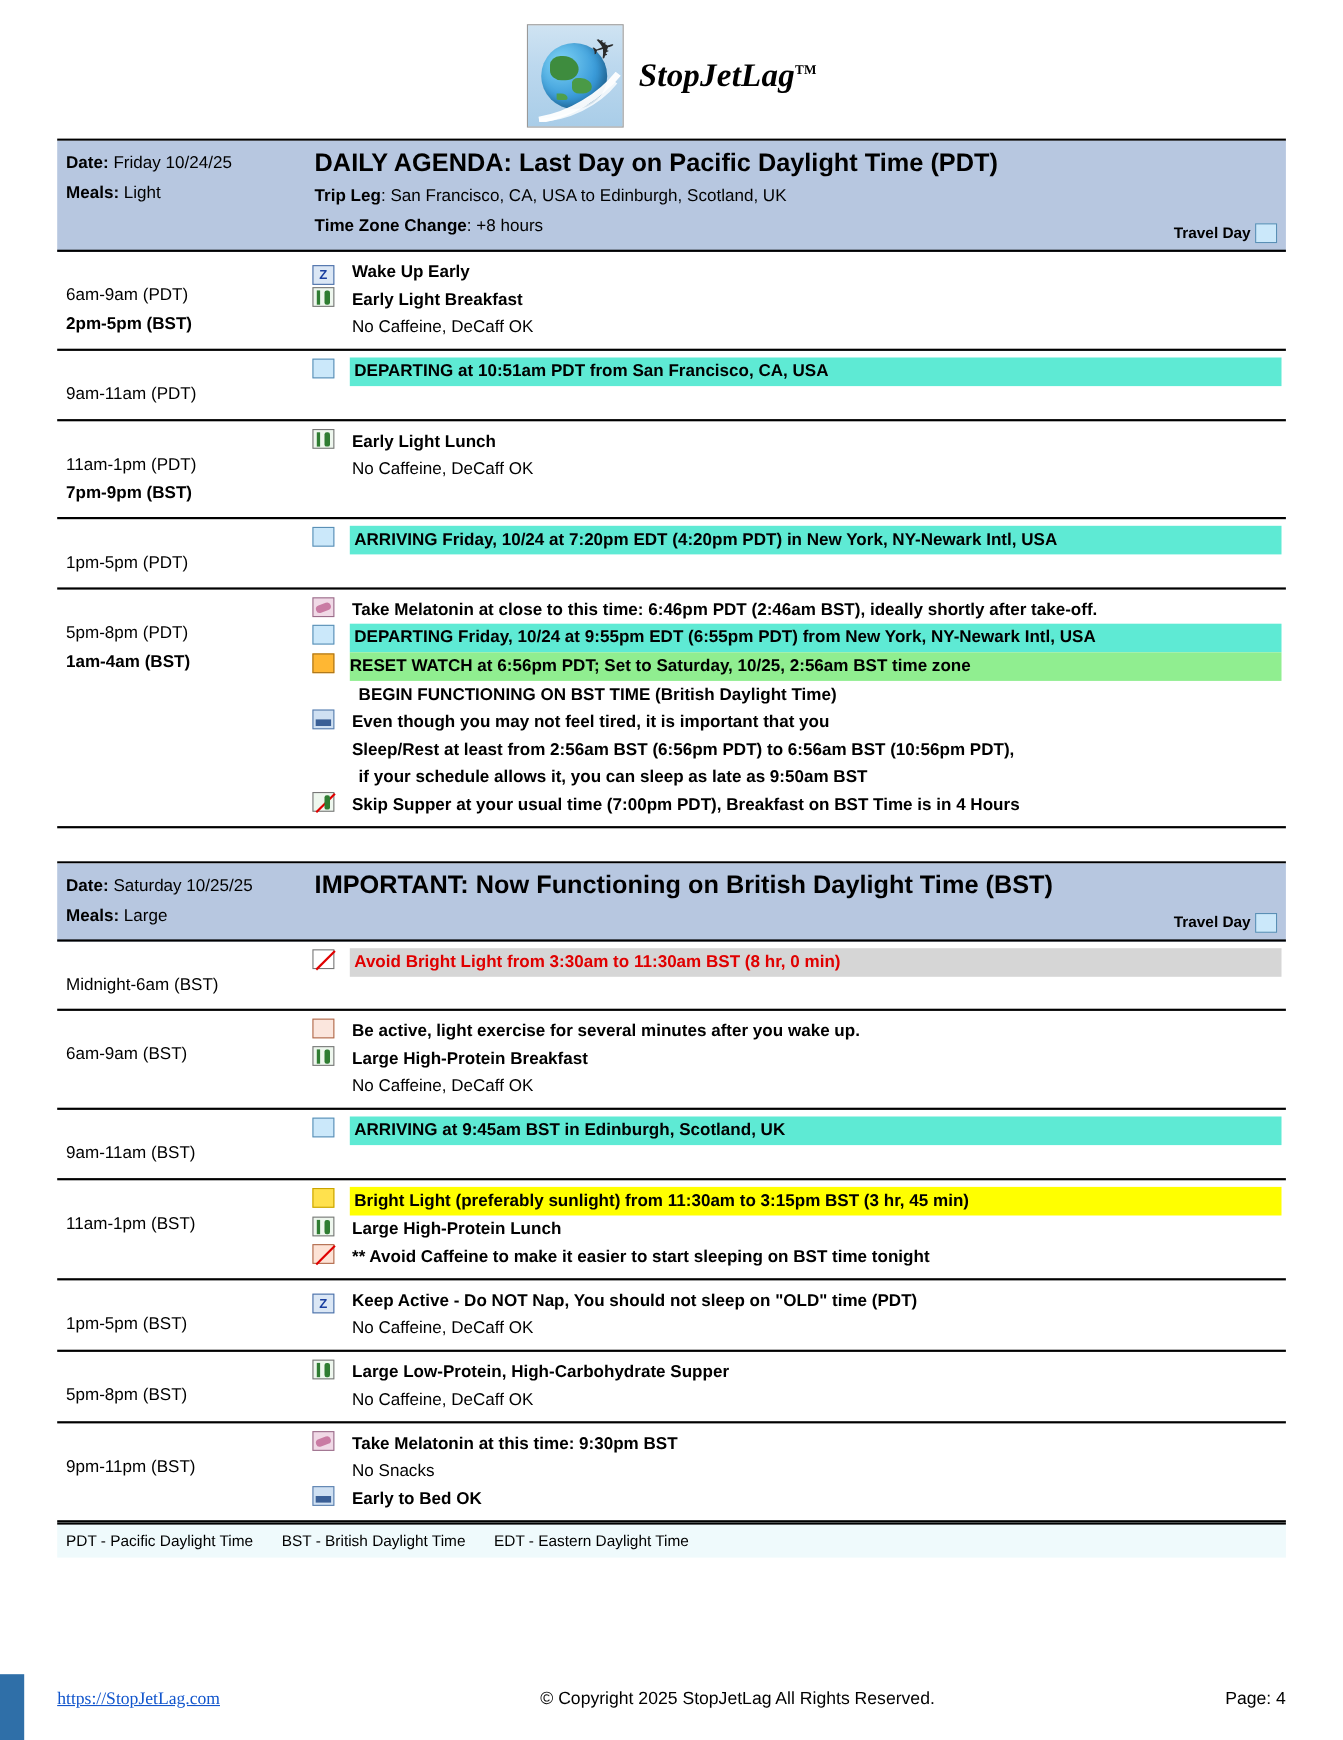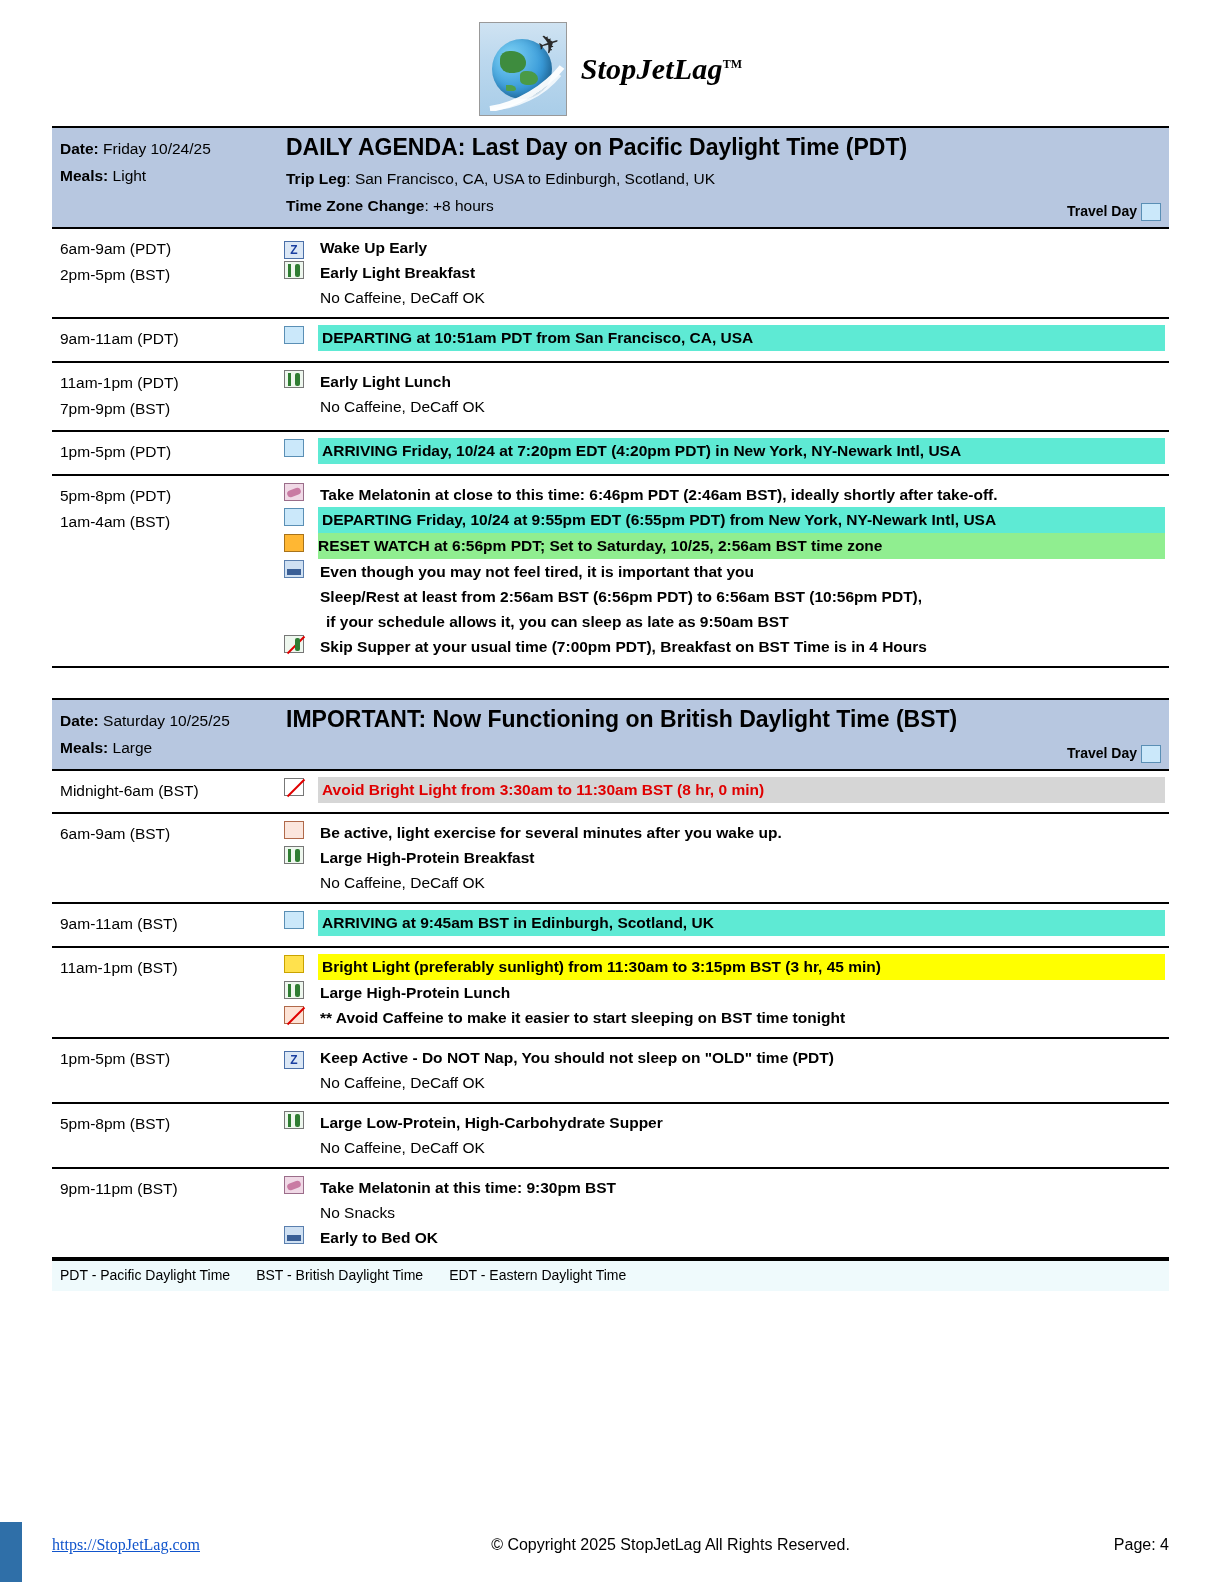--- a/index.html
+++ b/index.html
@@ -153,22 +153,23 @@
     border-bottom: 2px solid #000;
     min-height: 30px;
   }
   .row-time {
     width: 228px;
     flex: 0 0 228px;
     box-sizing: border-box;
     padding: 7px 6px 8px 8px;
     font-size: 15.5px;
     line-height: 1.7;
-  }
-  .row-time .bold { font-weight: normal; }
+    margin-top: 20px;
+  }
+  .row-time .bold { font-weight: bold; }
   .row-body {
     flex: 1;
     box-sizing: border-box;
     padding: 6px 4px 7px 0;
   }
   .line {
     display: flex;
     align-items: flex-start;
     min-height: 23px;
     line-height: 1.55;
@@ -414,20 +415,24 @@
           </div>
         <div class="line">
             <span class="ic"><span class="gi gi-plane"></span></span>
             <span class="wrap-blue">DEPARTING Friday, 10/24 at 9:55pm EDT (6:55pm PDT) from New York, NY-Newark Intl, USA</span>
           </div>
         <div class="line">
             <span class="ic"><span class="gi gi-watch"></span></span>
             <span class="wrap-green">RESET WATCH at 6:56pm PDT; Set to Saturday, 10/25, 2:56am BST time zone</span>
           </div>
         <div class="line">
+            <span class="ic"></span>
+            <span class="tx b indent">BEGIN FUNCTIONING ON BST TIME (British Daylight Time)</span>
+          </div>
+        <div class="line">
             <span class="ic"><span class="gi gi-bed"></span></span>
             <span class="tx b">Even though you may not feel tired, it is important that you</span>
           </div>
         <div class="line">
             <span class="ic"></span>
             <span class="tx b">Sleep/Rest at least from 2:56am BST (6:56pm PDT) to 6:56am BST (10:56pm PDT),</span>
           </div>
         <div class="line">
             <span class="ic"></span>
             <span class="tx b indent">if your schedule allows it, you can sleep as late as 9:50am BST</span>

